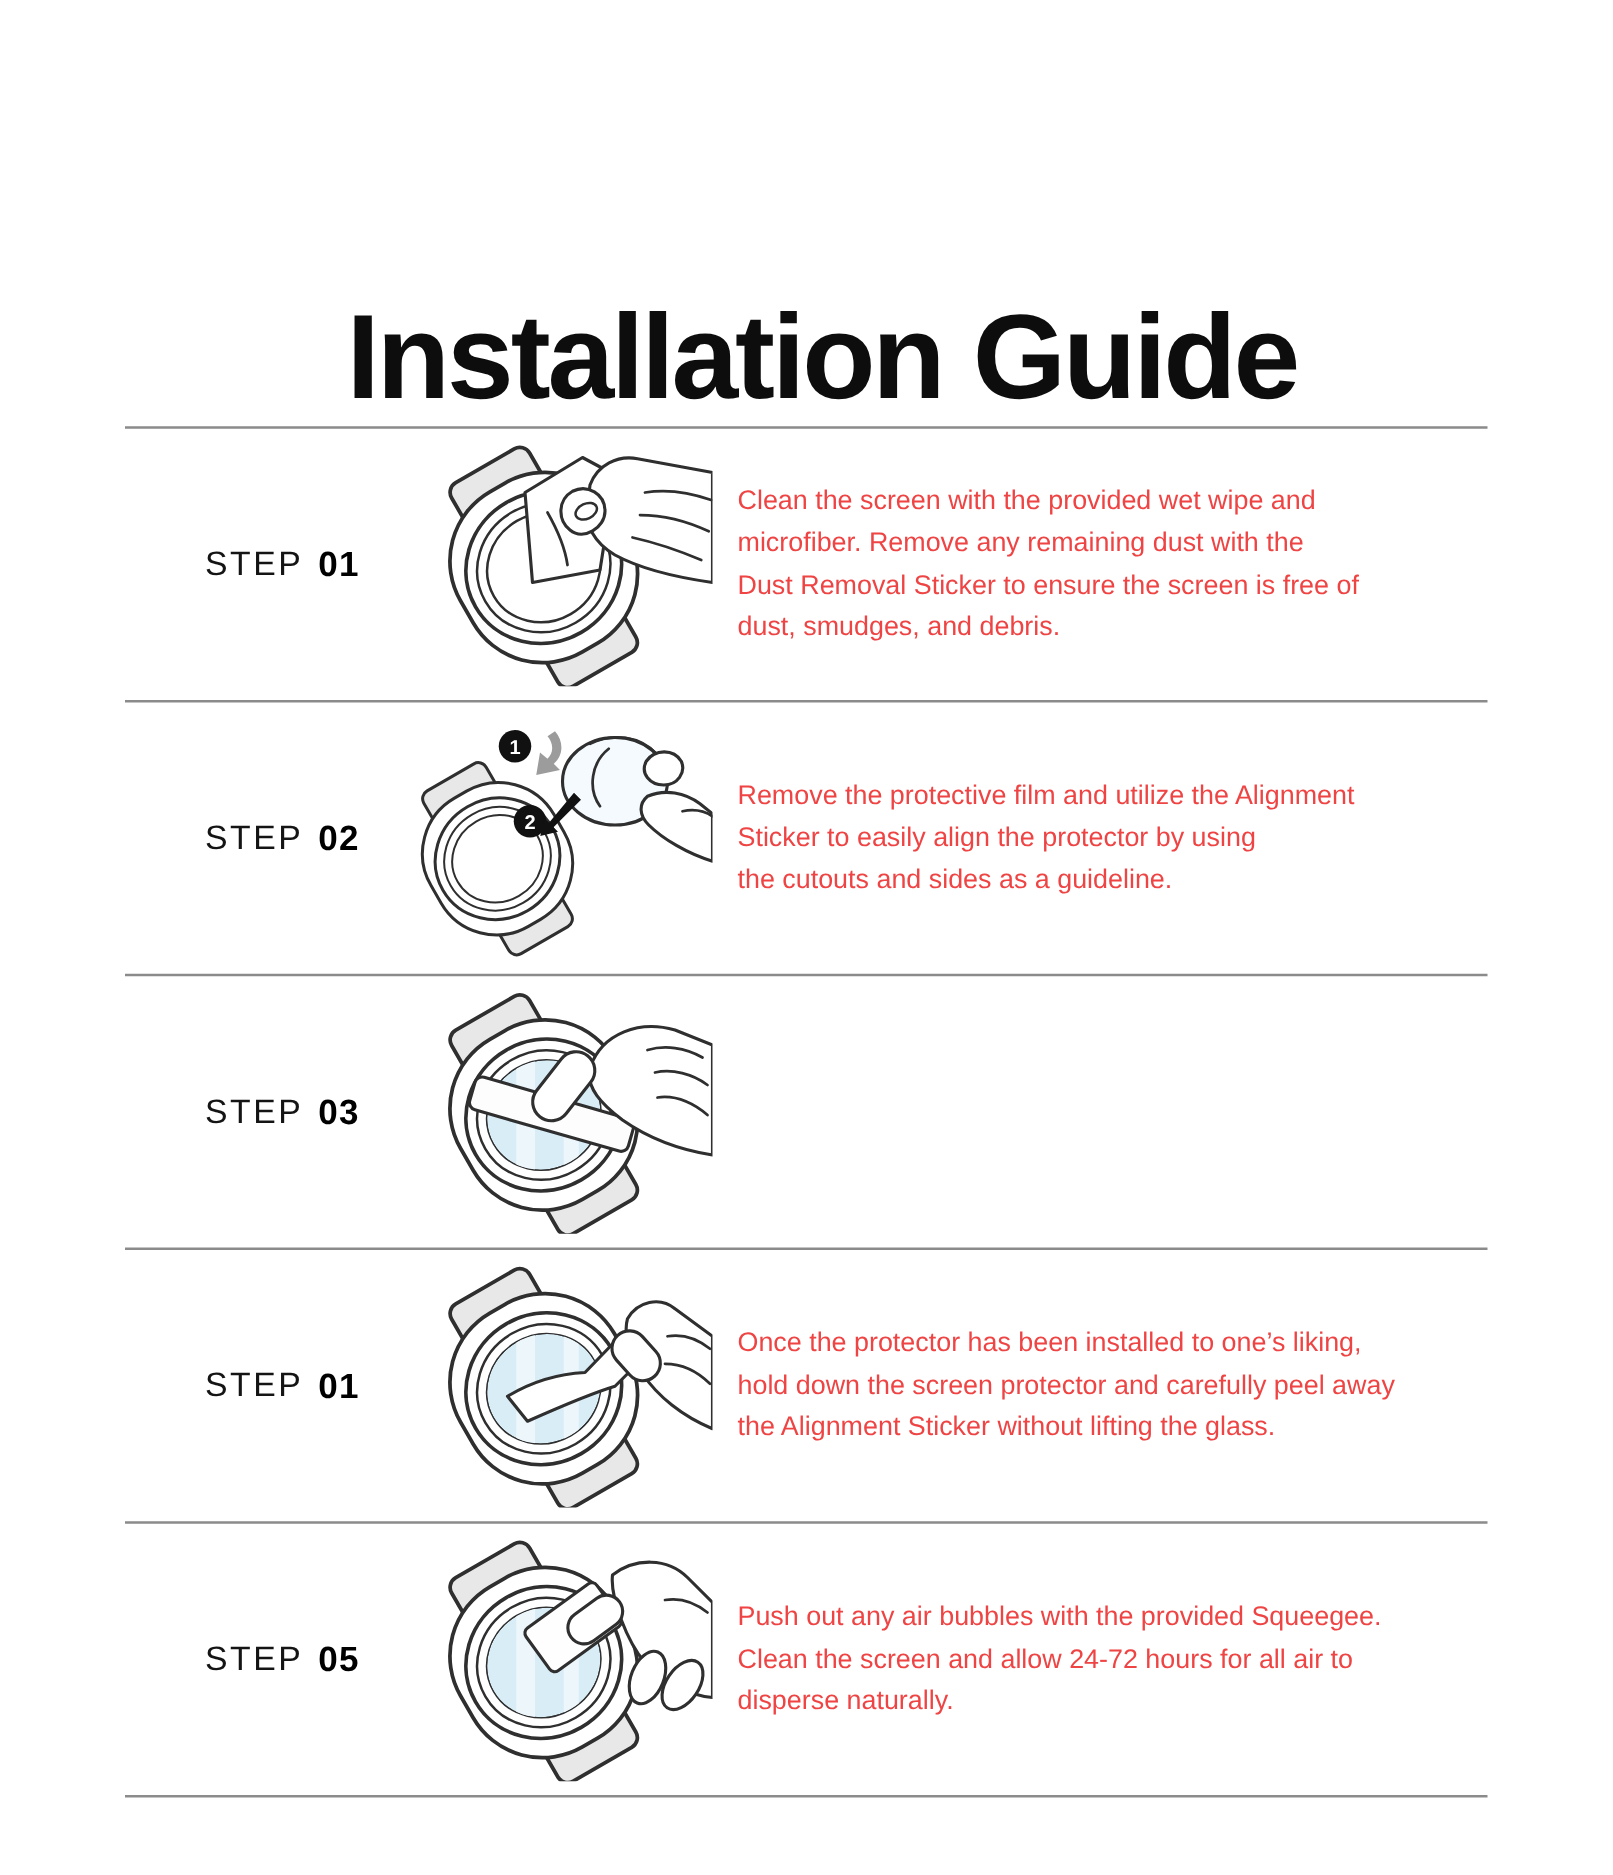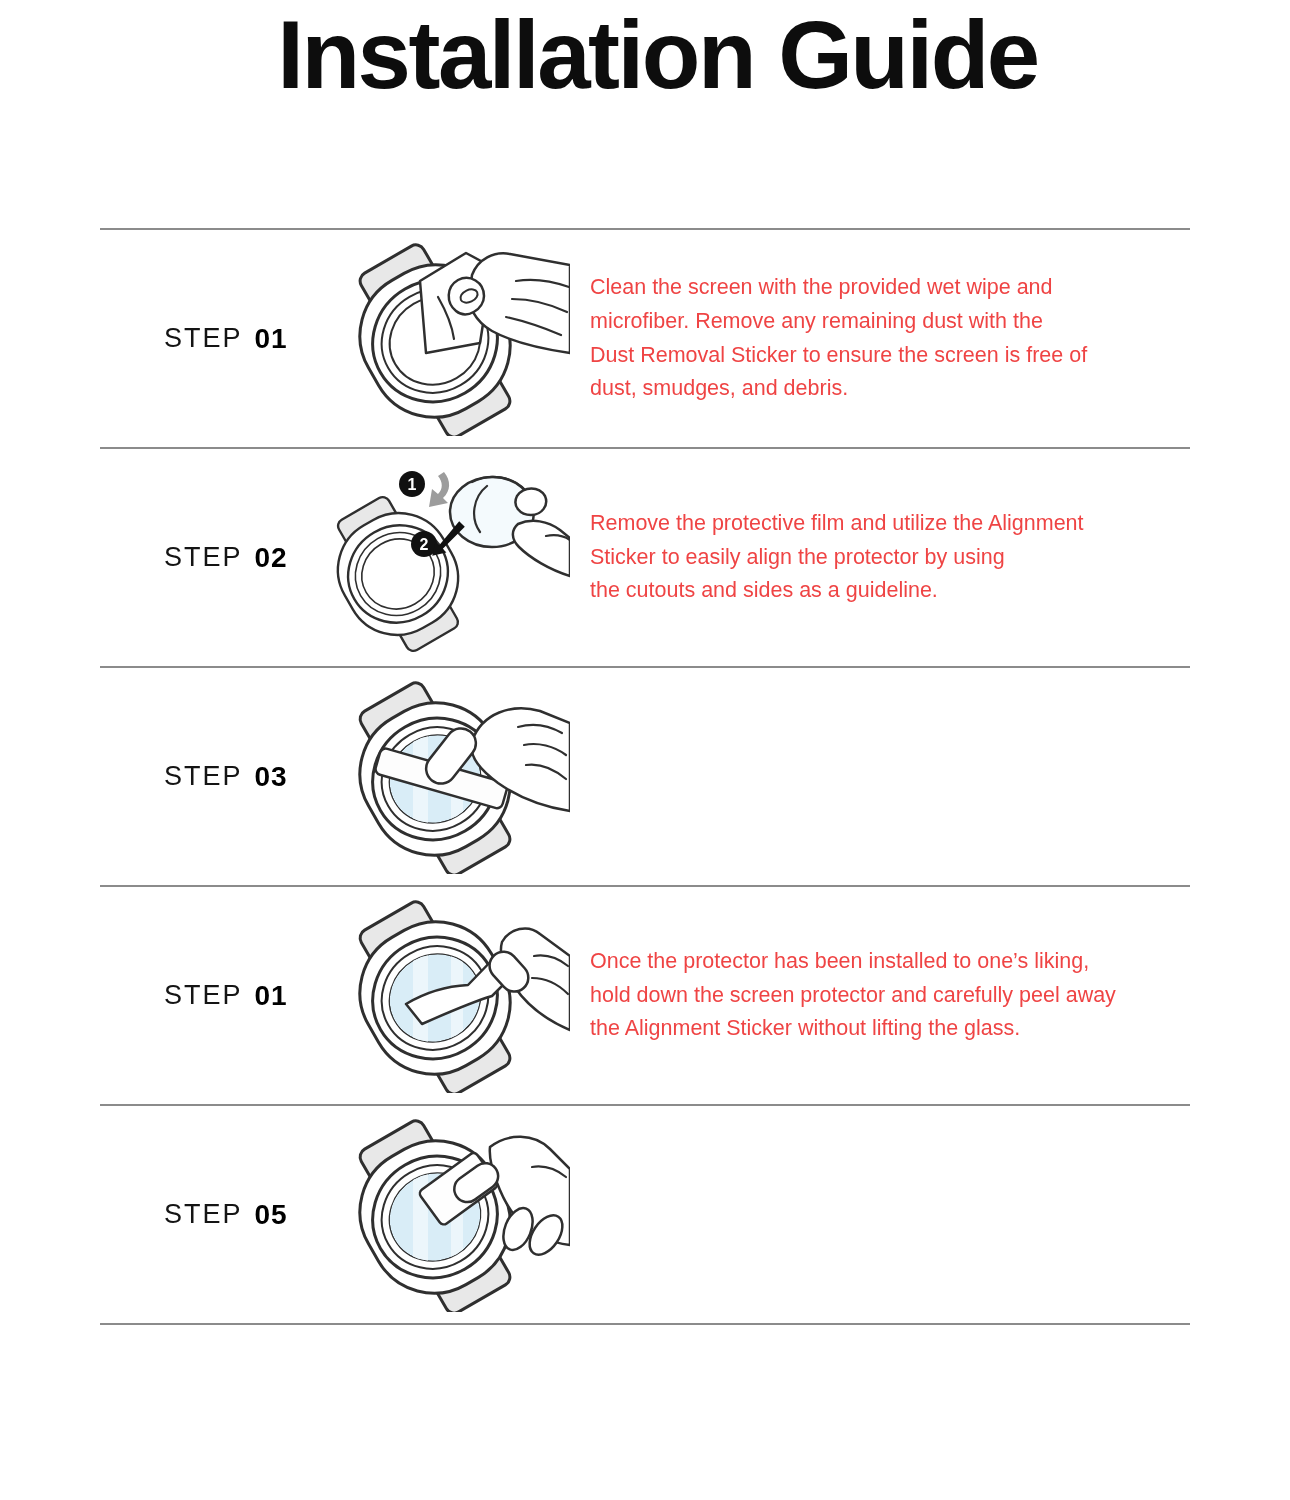--- a/index.html
+++ b/index.html
@@ -4,22 +4,22 @@
 <style>
   * { box-sizing: border-box; }
   html, body { margin: 0; padding: 0; }
   body {
     width: 1290px; height: 1500px;
     background: #ffffff;
     font-family: "Liberation Sans", sans-serif;
     overflow: hidden;
   }
   .header {
-    height: 228px;
-    display: flex; align-items: flex-start; justify-content: center; padding-left: 25px;
+    height: 341px;
+    display: flex; align-items: flex-end; justify-content: center; padding-left: 25px;
   }
   .title {
     margin: 0;
     font-size: 96px;
     font-weight: bold;
     letter-spacing: -2.5px;
     color: #0d0d0d;
   }
   .rows {
     margin: 0 100px;
@@ -242,16 +242,19 @@
             <path class="hand" d="M170,30 C188,16 214,16 230,32 L250,52 L250,128 C230,126 210,116 196,100 C182,84 168,48 170,30 Z"></path>
             <g transform="rotate(-36 154 66)">
               <rect class="hand" x="132" y="54" width="48" height="26" rx="13"></rect>
             </g>
             <ellipse class="hand" cx="198" cy="112" rx="13" ry="22" transform="rotate(22 198 112)"></ellipse>
             <ellipse class="hand" cx="226" cy="118" rx="13" ry="22" transform="rotate(34 226 118)"></ellipse>
             <path class="ln" d="M212,50 C224,48 236,52 246,60"></path>
           </g>
         </svg>
       </div>
+      <p class="desc">Push out any air bubbles with the provided Squeegee.
+Clean the screen and allow 24-72 hours for all air to
+disperse naturally.</p>
     </section>
 
   </div>
 </div>
 
 </body></html>

